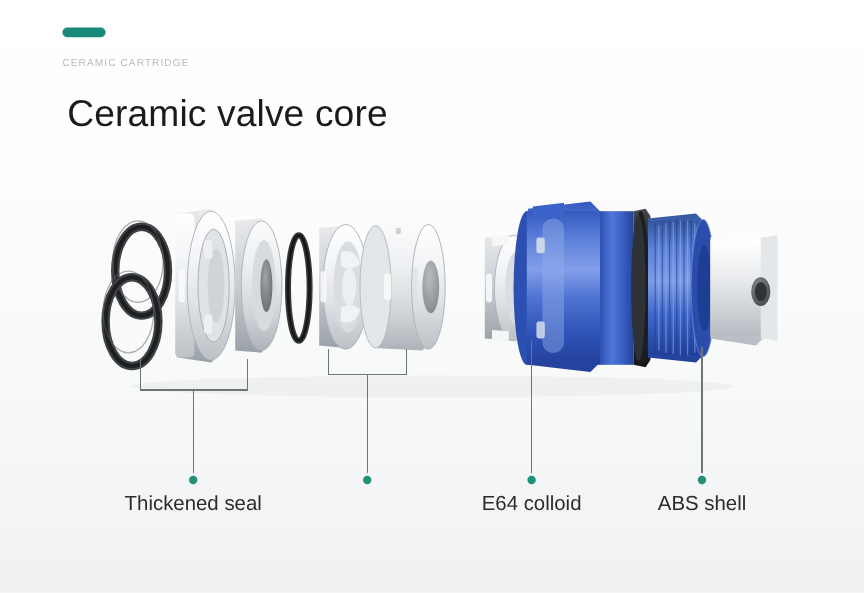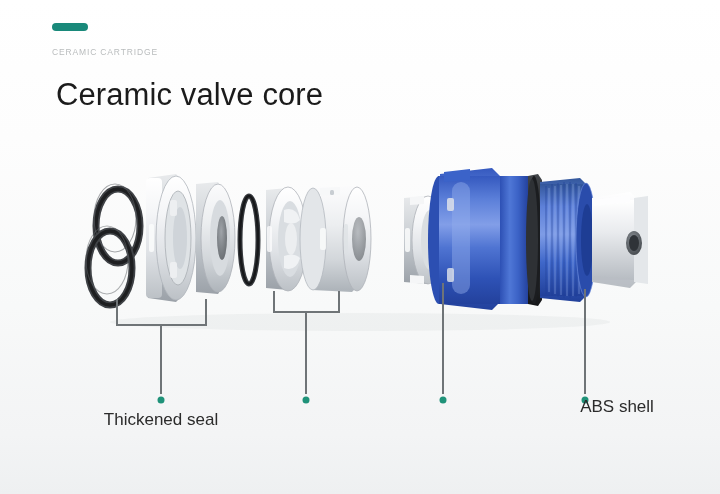--- a/index.html
+++ b/index.html
@@ -335,15 +335,16 @@
       </g>
     </svg>
   </div>
 
   <div class="callout-dot" style="left:161px; top:400px;"></div>
   <div class="callout-dot" style="left:306px; top:400px;"></div>
   <div class="callout-dot" style="left:443px; top:400px;"></div>
   <div class="callout-dot" style="left:585px; top:400px;"></div>
 
   <div class="callout-label" style="left:161px; top:409px;">Thickened seal</div>
-  <div class="callout-label" style="left:585px; top:396px;margin-left:32px;">ABS shell</div>
+  <div class="callout-label" style="left:443px; top:409px;">E64 colloid</div>
+  <div class="callout-label" style="left:585px; top:409px;">ABS shell</div>
 
 </div>
 
 </body></html>

